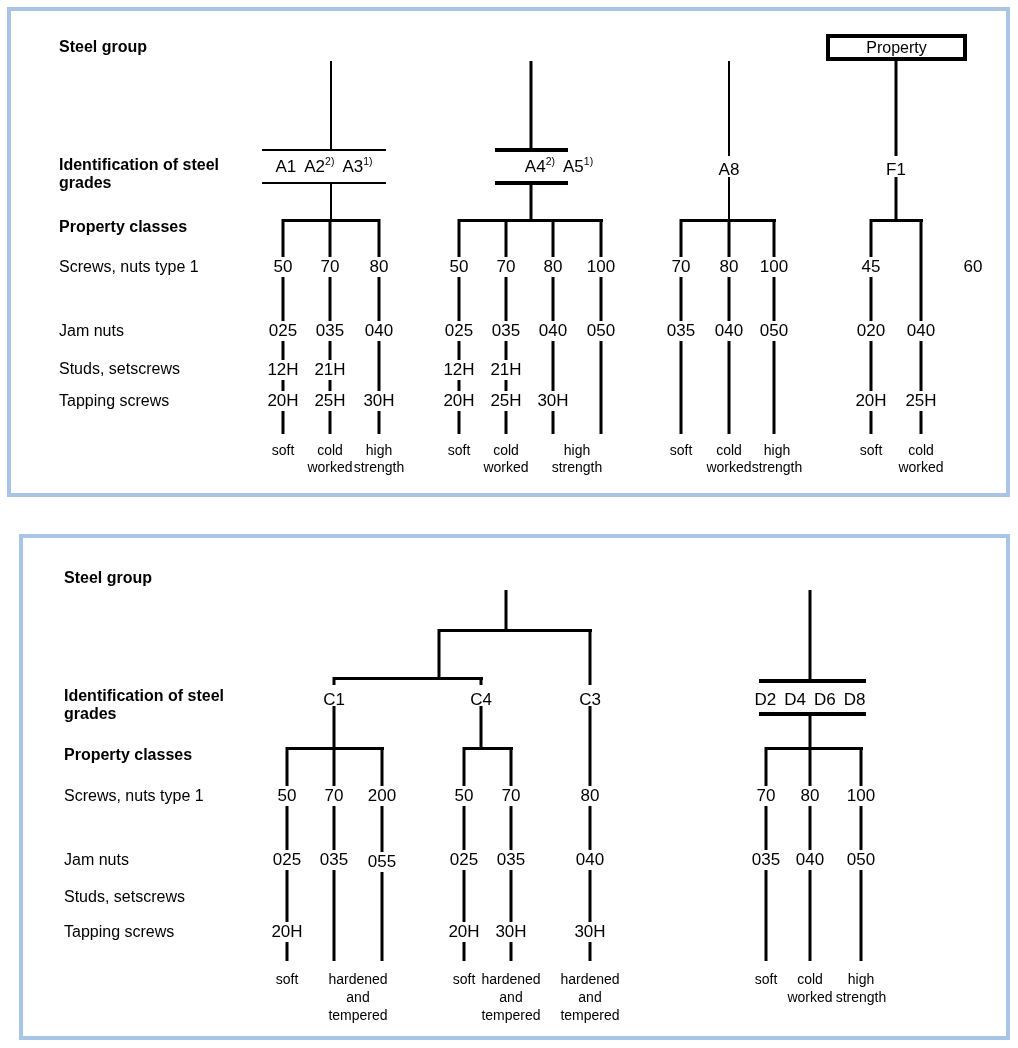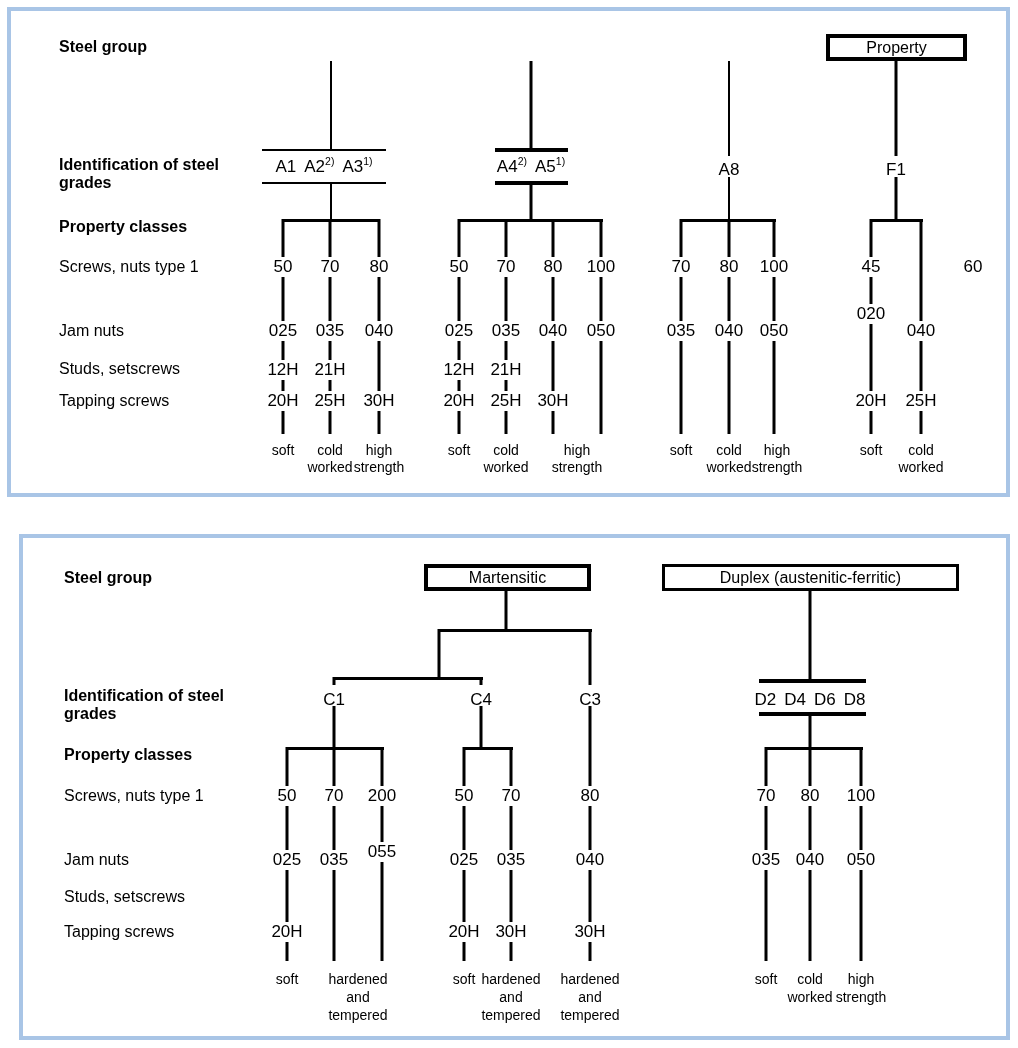--- a/index.html
+++ b/index.html
@@ -68,21 +68,21 @@
     <span class="val" style="left:319px;top:390px">25H</span>
     <span class="val" style="left:368px;top:390px">30H</span>
     <div class="blab" style="left:272px;top:431px">soft</div>
     <div class="blab" style="left:319px;top:431px">cold
 worked</div>
     <div class="blab" style="left:368px;top:431px">high
 strength</div>
 
     <div class="vl vl3" style="left:520px;top:50px;height:88px"></div>
     <div class="hl hl4" style="left:484px;top:137px;width:73px"></div>
-    <div class="grade" style="left:520px;top:144px">
+    <div class="grade" style="left:548px;top:144px">
       <span class="gp"><span>A4</span><sup>2)</sup></span><span class="gp"><span>A5</span><sup>1)</sup></span>
     </div>
     <div class="hl hl4" style="left:484px;top:170px;width:73px"></div>
     <div class="vl vl3" style="left:520px;top:174px;height:34px"></div>
     <div class="hl hl3" style="left:447px;top:208px;width:145px"></div>
     <div class="vl vl3" style="left:448px;top:208px;height:215px"></div>
     <div class="vl vl3" style="left:495px;top:208px;height:215px"></div>
     <div class="vl vl3" style="left:542px;top:208px;height:215px"></div>
     <div class="vl vl3" style="left:590px;top:208px;height:215px"></div>
     <span class="val" style="left:448px;top:256px">50</span>
@@ -128,46 +128,40 @@
     <div class="vl vl3" style="left:885px;top:50px;height:95px"></div>
     <div class="grade" style="left:885px;top:147px">
       <span class="gp"><span>F1</span><sup></sup></span>
     </div>
     <div class="vl vl3" style="left:885px;top:166px;height:42px"></div>
     <div class="hl hl3" style="left:859px;top:208px;width:53px"></div>
     <div class="vl vl3" style="left:860px;top:208px;height:215px"></div>
     <div class="vl vl3" style="left:910px;top:208px;height:215px"></div>
     <span class="val" style="left:860px;top:256px">45</span>
     <span class="val" style="left:962px;top:256px">60</span>
-    <span class="val" style="left:860px;top:303px">020</span>
+    <span class="val" style="left:860px;top:320px">020</span>
     <span class="val" style="left:910px;top:320px">040</span>
     <span class="val" style="left:860px;top:390px">20H</span>
     <span class="val" style="left:910px;top:390px">25H</span>
     <div class="blab" style="left:860px;top:431px">soft</div>
     <div class="blab" style="left:910px;top:431px">cold
 worked</div>
   </div>
 
   <div class="panel p2" style="left:19px;top:534px;width:991px;height:506px">
 
     <div class="rowlab b" style="left:41px;top:31px">Steel group</div>
     <div class="rowlab b" style="left:41px;top:149px">Identification of steel
 grades</div>
     <div class="rowlab b" style="left:41px;top:208px">Property classes</div>
     <div class="rowlab" style="left:41px;top:249px">Screws, nuts type 1</div>
     <div class="rowlab" style="left:41px;top:313px">Jam nuts</div>
     <div class="rowlab" style="left:41px;top:350px">Studs, setscrews</div>
     <div class="rowlab" style="left:41px;top:385px">Tapping screws</div>
 
-    <div class="box bthick" style="left:401px;top:26px;width:167px;height:27px">
-      <span>Martensitic</span>
-    </div>
-    <div class="box" style="left:639px;top:26px;width:297px;height:27px">
-      <span>Duplex (austenitic-ferritic)</span>
-    </div>
 
     <div class="vl vl3" style="left:483px;top:52px;height:41px"></div>
     <div class="hl hl3" style="left:415px;top:91px;width:154px"></div>
     <div class="vl vl3" style="left:416px;top:91px;height:49px"></div>
     <div class="vl vl3" style="left:567px;top:91px;height:56px"></div>
     <div class="hl hl3" style="left:310px;top:139px;width:150px"></div>
     <div class="vl vl3" style="left:311px;top:139px;height:8px"></div>
     <div class="vl vl3" style="left:458px;top:139px;height:8px"></div>
 
     <div class="grade" style="left:311px;top:150px">
@@ -183,21 +177,21 @@
     <div class="vl vl3" style="left:311px;top:168px;height:41px"></div>
     <div class="hl hl3" style="left:263px;top:209px;width:98px"></div>
     <div class="vl vl3" style="left:264px;top:209px;height:214px"></div>
     <div class="vl vl3" style="left:311px;top:209px;height:214px"></div>
     <div class="vl vl3" style="left:359px;top:209px;height:214px"></div>
     <span class="val" style="left:264px;top:258px">50</span>
     <span class="val" style="left:311px;top:258px">70</span>
     <span class="val" style="left:359px;top:258px">200</span>
     <span class="val" style="left:264px;top:322px">025</span>
     <span class="val" style="left:311px;top:322px">035</span>
-    <span class="val" style="left:359px;top:314px">055</span>
+    <span class="val" style="left:359px;top:324px">055</span>
     <span class="val" style="left:264px;top:394px">20H</span>
     <div class="blab" style="left:264px;top:432px">soft</div>
     <div class="blab" style="left:335px;top:432px">hardened
 and
 tempered</div>
 
     <div class="vl vl3" style="left:458px;top:168px;height:41px"></div>
     <div class="hl hl3" style="left:440px;top:209px;width:50px"></div>
     <div class="vl vl3" style="left:441px;top:209px;height:214px"></div>
     <div class="vl vl3" style="left:488px;top:209px;height:214px"></div>

